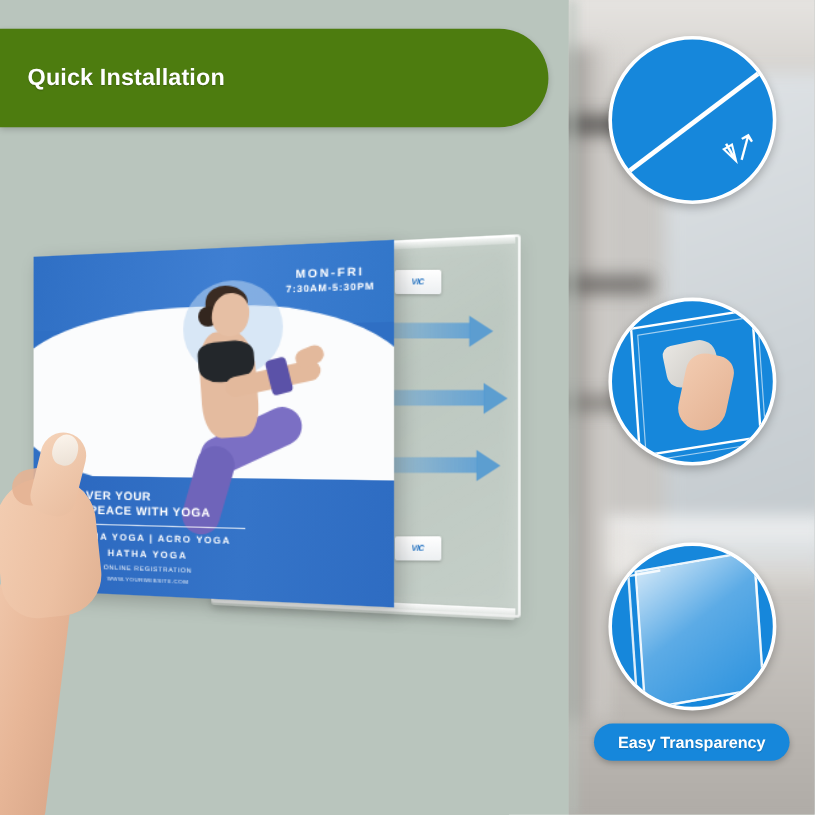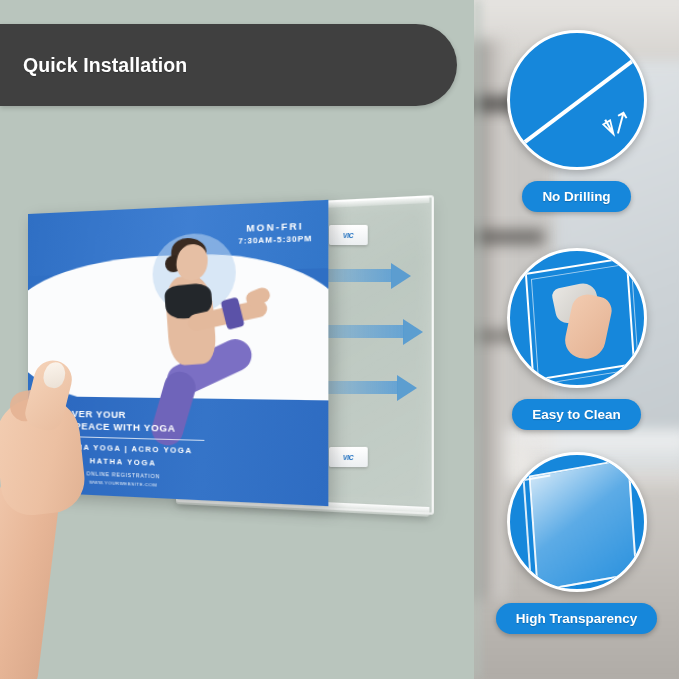--- a/index.html
+++ b/index.html
@@ -79,21 +79,21 @@
     left: 0px; top: 0px; width: 10px; height: 679px;
     background: linear-gradient(90deg, #b5c1ba 0%, rgba(181,193,186,0) 100%);
     filter: blur(4px);
   }
 
   
   .banner {
     position: absolute;
     left: 0; top: 24px;
     width: 457px; height: 82px;
-    background: #404040;
+    background: #4d7c0f;
     border-radius: 0 41px 41px 0;
     box-shadow: 0 2px 5px rgba(0,0,0,.18);
     display: flex;
     flex-direction: column;
     justify-content: center;
     padding-left: 23px;
     box-sizing: border-box;
   }
   .banner-line {
     color: #ffffff;
@@ -532,39 +532,37 @@
     <div class="ph ph-beam1"></div>
     <div class="ph ph-beam2"></div>
     <div class="ph ph-beam3"></div>
     <div class="ph-greenedge"></div>
 
     <div class="feature f1">
       <div class="f-circle">
         <div class="nd-slash"></div>
         <div class="nd-bolt">⍒↗</div>
       </div>
-      <div class="f-pill">No Drilling</div>
     </div>
 
     <div class="feature f2">
       <div class="f-circle">
         <div class="ec-sheet"></div>
         <div class="ec-sheet2"></div>
         <div class="ec-cloth"></div>
         <div class="ec-hand"></div>
       </div>
-      <div class="f-pill">Easy to Clean</div>
     </div>
 
     <div class="feature f3">
       <div class="f-circle">
         <div class="ht-panel"></div>
         <div class="ht-edge"></div>
       </div>
-      <div class="f-pill">High Transparency</div>
+      <div class="f-pill">Easy Transparency</div>
     </div>
   </div>
 
   <div class="banner">
     <div class="banner-line">Quick Installation</div>
   </div>
 
   <div class="scene">
 
     <div class="acrylic"></div>

